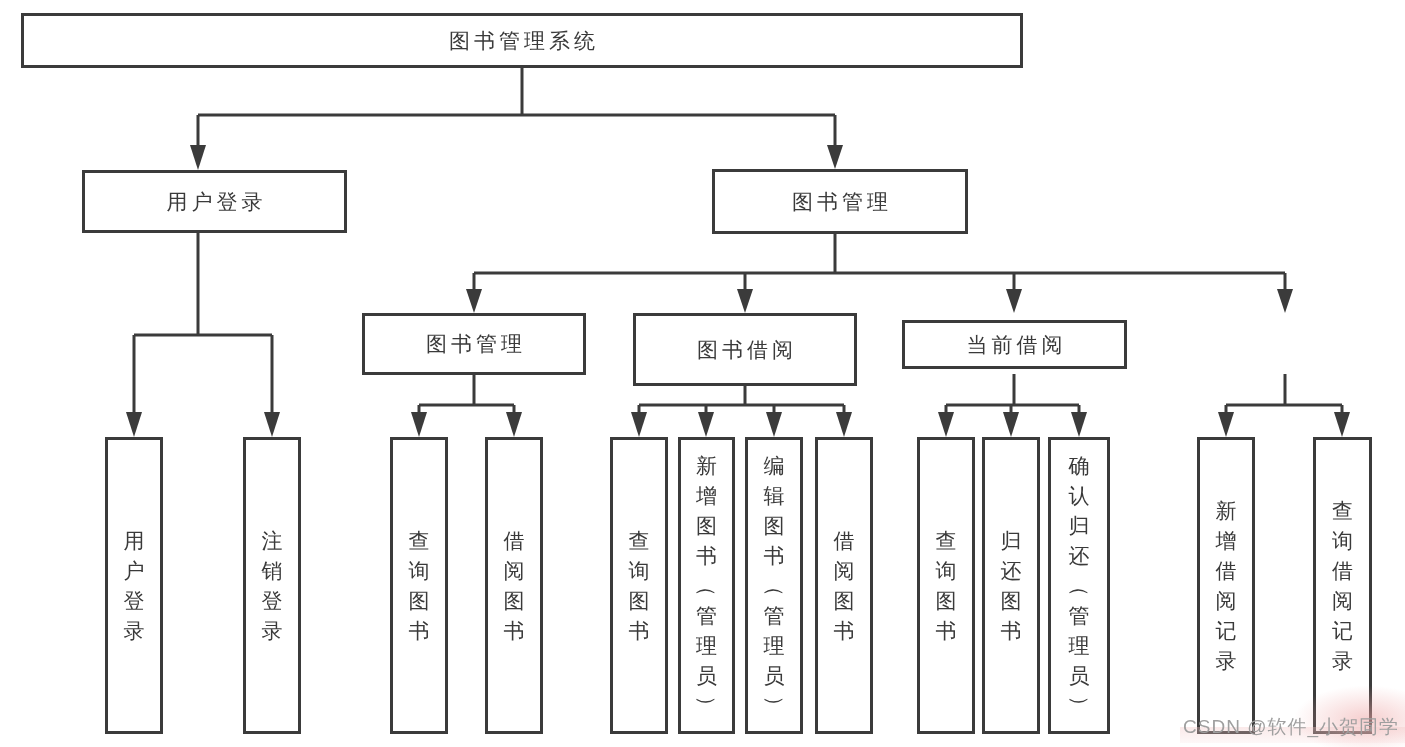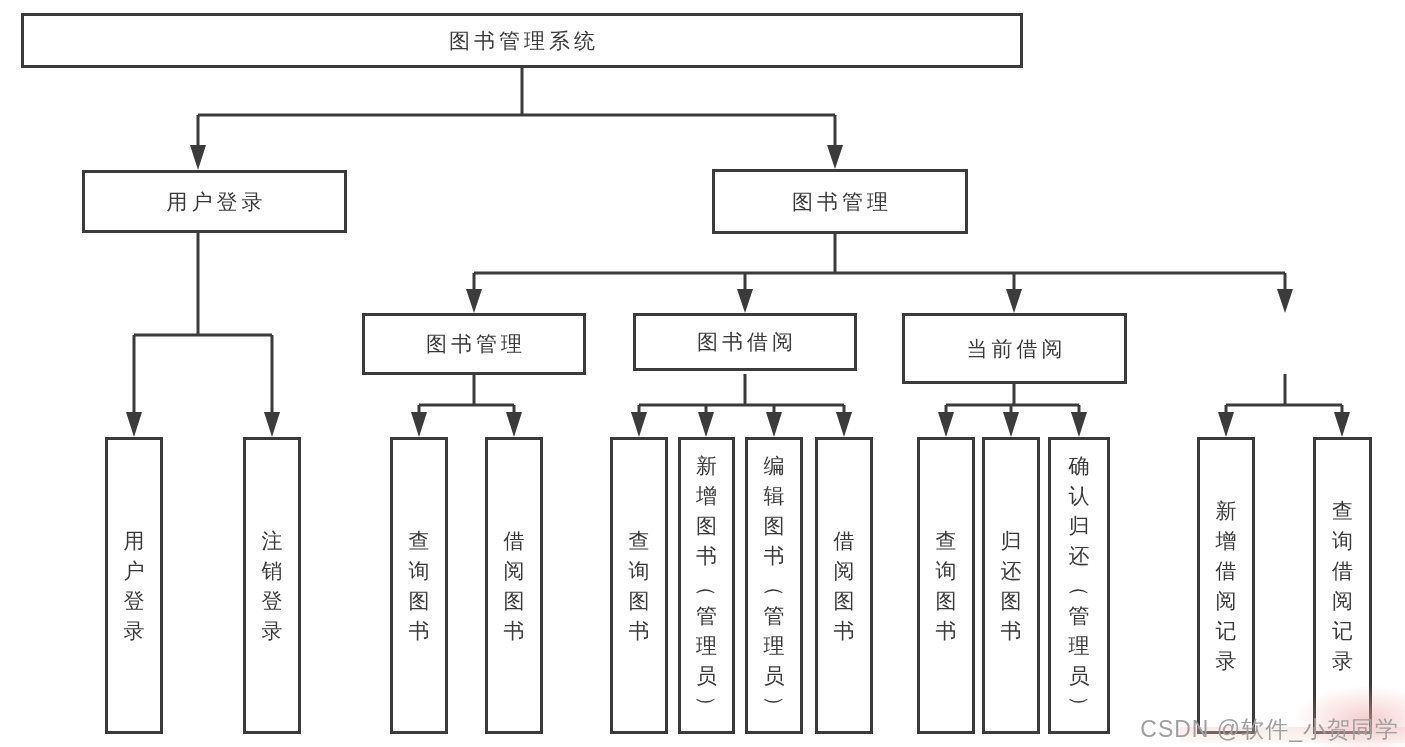--- a/index.html
+++ b/index.html
@@ -64,21 +64,21 @@
   .wm-tint2{
     position:absolute;
     left:1180px;top:727px;width:225px;height:16px;
     background:linear-gradient(rgba(243,198,198,0.38), rgba(243,198,198,0.12));
     pointer-events:none;
   }
   .watermark{
     position:absolute;
     right:6px;
     top:714px;
-    font-size:23px;
+    font-size:19px;
     letter-spacing:1px;
     color:var(--wm);
     white-space:nowrap;
   }
 </style>
 </head>
 <body>
 
 <div class="canvas">
 
@@ -165,24 +165,24 @@
   <div class="box" style="left:82px;top:170px;width:265px;height:63px">
     <span class="hlabel">用户登录</span>
   </div>
   <div class="box" style="left:712px;top:169px;width:256px;height:65px">
     <span class="hlabel">图书管理</span>
   </div>
 
   <div class="box" style="left:362px;top:313px;width:224px;height:62px">
     <span class="hlabel">图书管理</span>
   </div>
-  <div class="box" style="left:633px;top:313px;width:224px;height:58px">
+  <div class="box" style="left:633px;top:313px;width:224px;height:73px">
     <span class="hlabel">图书借阅</span>
   </div>
-  <div class="box" style="left:902px;top:313px;width:225px;height:71px">
+  <div class="box" style="left:902px;top:320px;width:225px;height:49px">
     <span class="hlabel">当前借阅</span>
   </div>
 
   <div class="box" style="left:105px;top:437px;width:58px;height:297px">
     <span class="vtext">
         <span class="vchar">用</span>
         <span class="vchar">户</span>
         <span class="vchar">登</span>
         <span class="vchar">录</span>
       </span>

